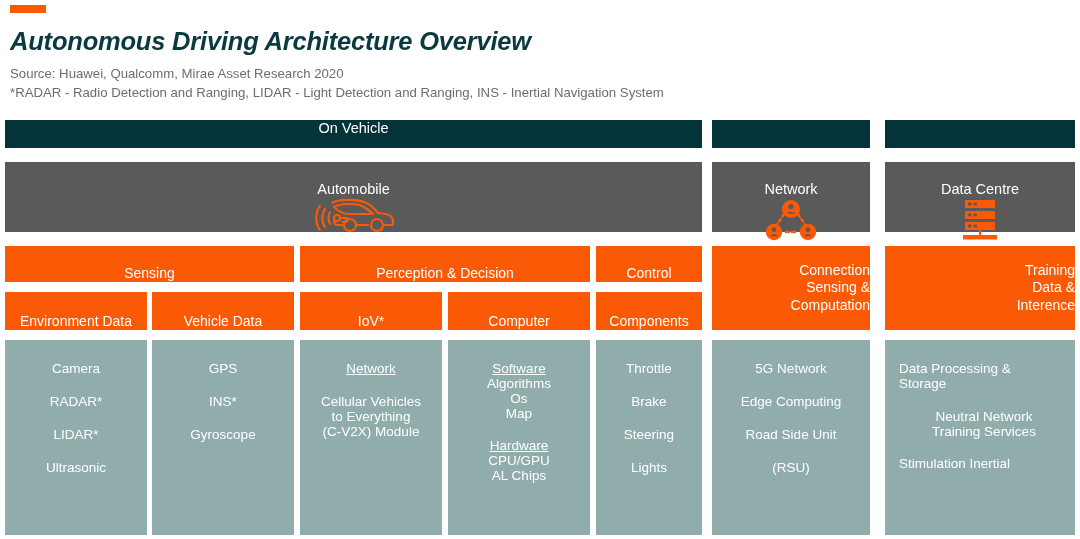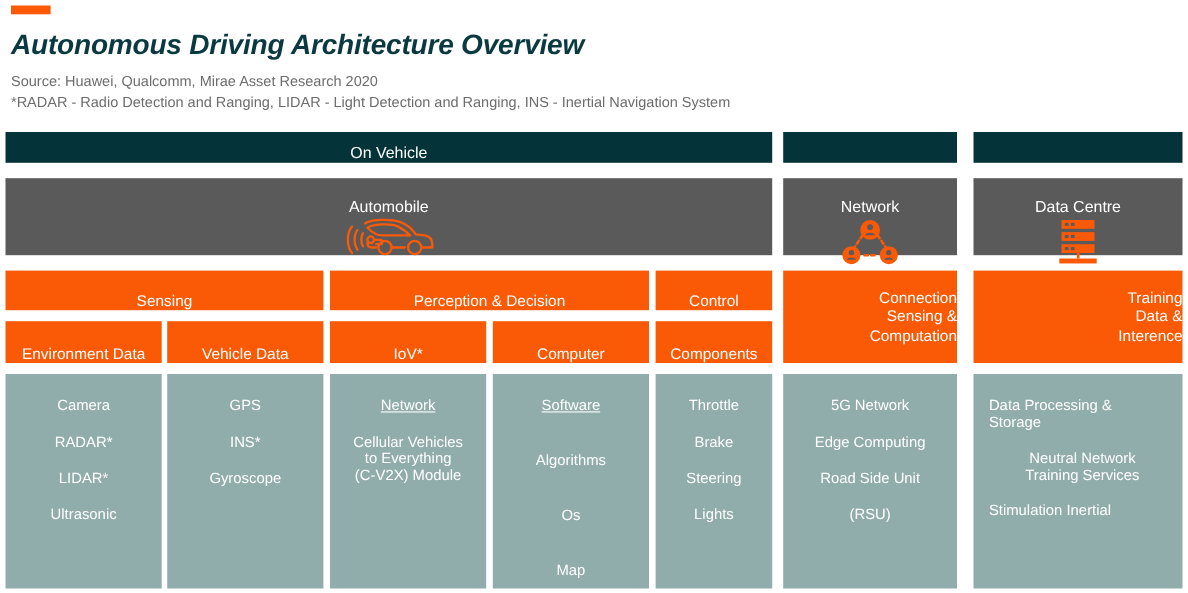--- a/index.html
+++ b/index.html
@@ -21,21 +21,21 @@
     position:absolute;left:10px;font-size:13.2px;color:#6d6d6d;white-space:nowrap;
   }
   .src1{top:66px;}
   .src2{top:85px;}
 
   
   .box{position:absolute;box-sizing:border-box;display:flex;}
 
   .hdr{
     background:#05333A;color:#ffffff;
-    align-items:flex-end;justify-content:center;
+    align-items:flex-start;justify-content:center;
     font-size:14.5px;
   }
 
   .plat{
     background:#5A5A5A;color:#ffffff;
     flex-direction:column;align-items:center;
     padding-top:20px;font-size:14.5px;
   }
   .plat .plat-label{line-height:1.1;}
   .plat .icon-wrap{flex:1;display:flex;align-items:center;justify-content:center;}
@@ -192,21 +192,21 @@
   </div>
 
   <div class="box tealbox" style="left:300px;top:340px;width:142px;height:195px;">
     <div class="ln u">Network</div>
       <div class="sp"></div>
     <div class="ln">Cellular Vehicles</div>
     <div class="ln">to Everything</div>
     <div class="ln">(C-V2X) Module</div>
   </div>
 
-  <div class="box tealbox" style="left:448px;top:340px;width:142px;height:195px;gap:35px;">
+  <div class="box tealbox" style="left:448px;top:340px;width:142px;height:195px;">
     <div class="ln u">Software</div>
     <div class="ln">Algorithms</div>
     <div class="ln">Os</div>
     <div class="ln">Map</div>
       <div class="sp"></div>
     <div class="ln u">Hardware</div>
     <div class="ln">CPU/GPU</div>
     <div class="ln">AL Chips</div>
   </div>
 

